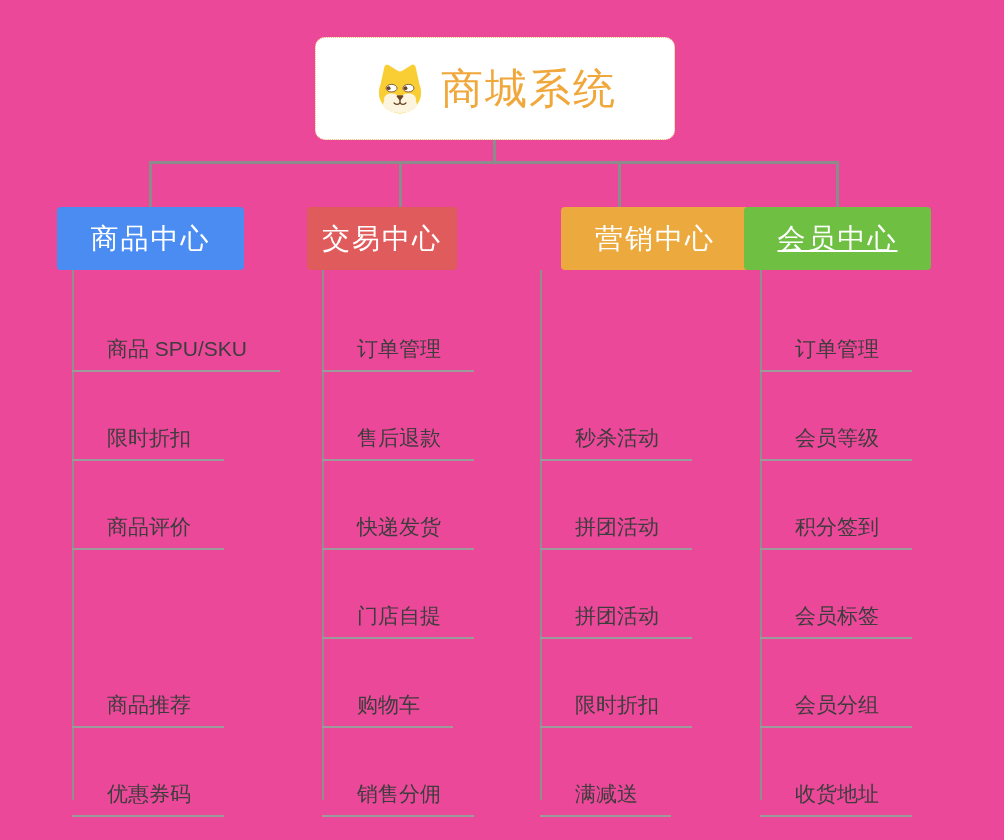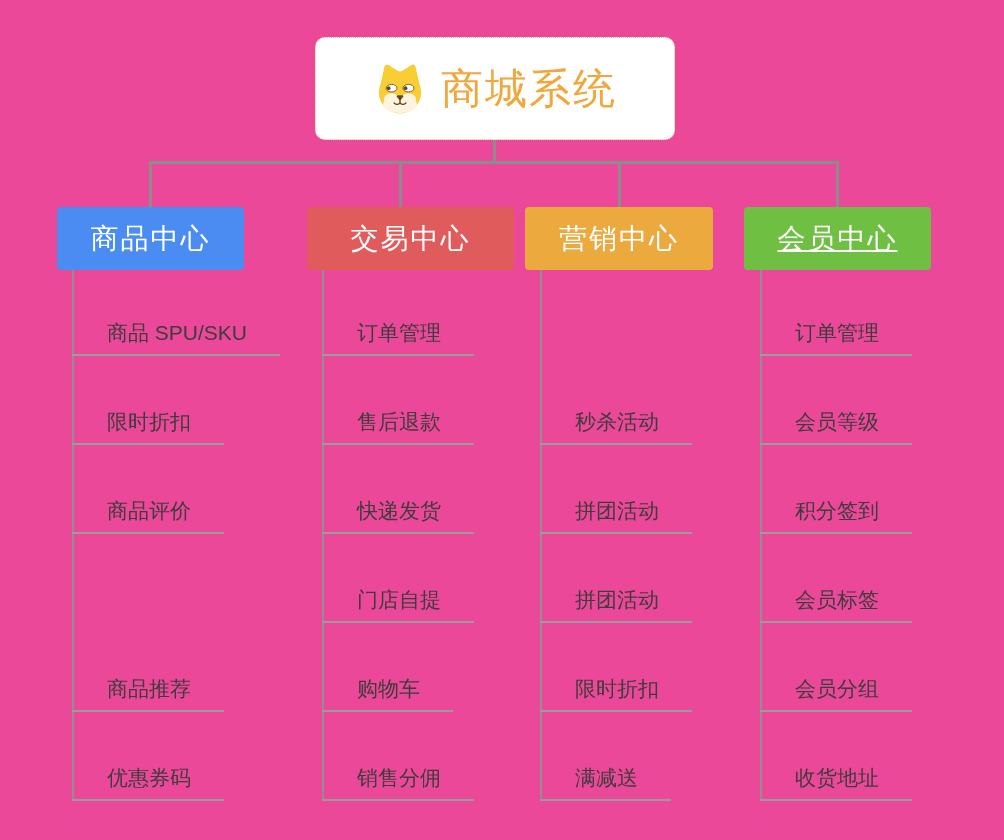--- a/index.html
+++ b/index.html
@@ -37,34 +37,35 @@
   .d1{left:149px}.d2{left:399px}.d3{left:618px}.d4{left:836px}
   
   .branch-node{
     position:absolute;top:207px;height:63px;
     border-radius:4px;
     display:flex;align-items:center;justify-content:center;
     color:#ffffff;font-size:28px;letter-spacing:2px;
     white-space:nowrap;cursor:pointer;
   }
   .bn1{left:57px;width:187px;}
-  .bn2{left:307px;width:207px;}
+  .bn2{left:307px;width:150px;}
   .bn3{left:525px;width:188px;}
   .bn4{left:744px;width:187px;text-decoration:underline;}
   
   .trunk{position:absolute;top:270px;height:530px;width:2px;background:#8f8f8f;}
   .t1{left:72px}.t2{left:322px}.t3{left:540px}.t4{left:760px}
   
   .leaf{
     position:absolute;
     padding:0 33px 7px 35px;
     border-bottom:2px solid #9b9b9b;
     font-size:21px;line-height:28px;
     color:#3d3d3d;white-space:nowrap;
     cursor:pointer;
+    margin-top:16px;
   }
   .c1{left:72px}.c2{left:322px}.c3{left:540px}.c4{left:760px}
   .r1{top:319px}.r2{top:408px}.r3{top:497px}.r4{top:586px}.r5{top:675px}.r6{top:764px}
   .dog-icon{display:block;}
 </style>
 </head>
 <body>
 
 <div class="canvas">
 
@@ -91,21 +92,21 @@
         <path d="M29 40.5 h6 l-3 4 z" fill="#6b4423" stroke="#6b4423" stroke-width="2" stroke-linejoin="round"></path>
         <path d="M32 44.5 v3.8" stroke="#6b4423" stroke-width="1.6" fill="none" stroke-linecap="round"></path>
         <path d="M25 48.5 q3.5 3.5 7 0 q3.5 3.5 7 0" stroke="#6b4423" stroke-width="1.6" fill="none" stroke-linecap="round"></path>
       </svg>
     </span>
     <span class="root-title">商城系统</span>
   </div>
 
   <div class="branch-node bn1" style="background: rgb(74, 140, 242);">商品中心</div>
   <div class="branch-node bn2" style="background: rgb(224, 92, 92);">交易中心</div>
-  <div class="branch-node bn3" style="background: rgb(236, 170, 62);">营销中心</div>
+  <div class="branch-node bn3" style="background: rgb(236, 170, 62); margin-left: 36px;">营销中心</div>
   <div class="branch-node bn4" style="background: rgb(111, 191, 67);">会员中心</div>
 
   <div class="trunk t1"></div>
   <div class="trunk t2"></div>
   <div class="trunk t3"></div>
   <div class="trunk t4"></div>
 
   <div class="leaf c1 r1">商品 SPU/SKU</div>
   <div class="leaf c1 r2">限时折扣</div>
   <div class="leaf c1 r3">商品评价</div>

